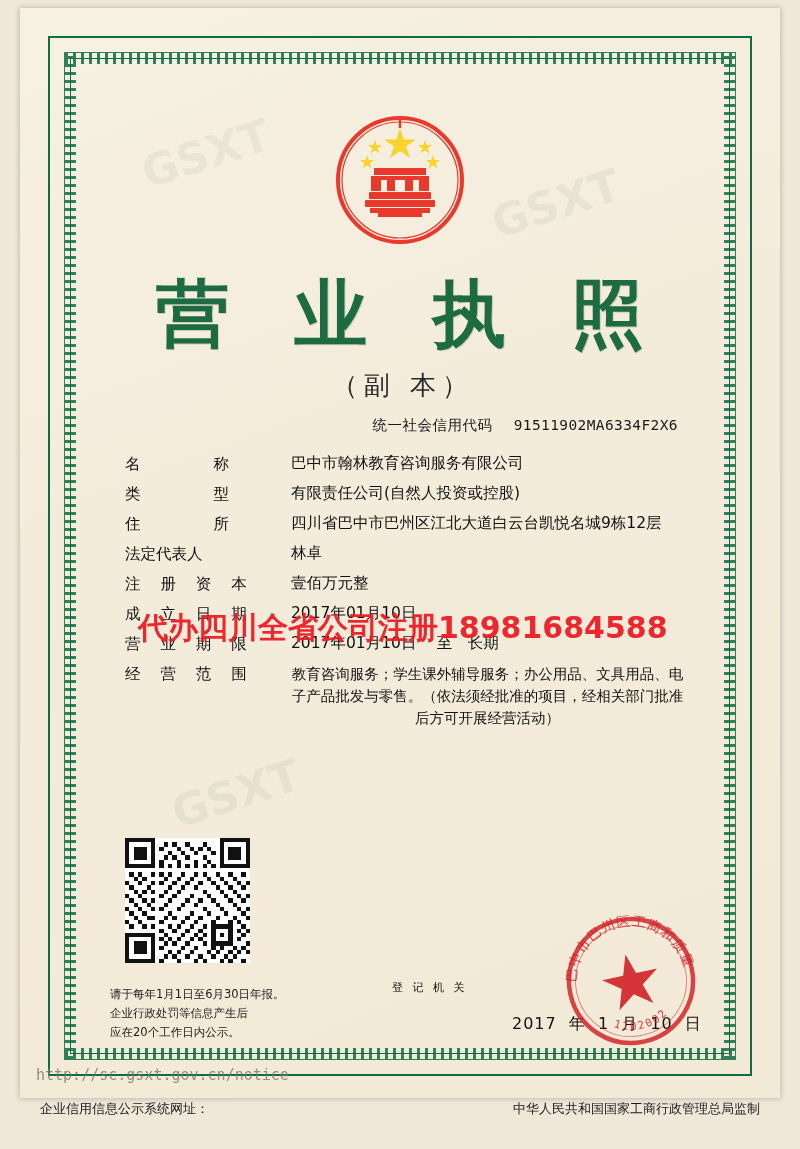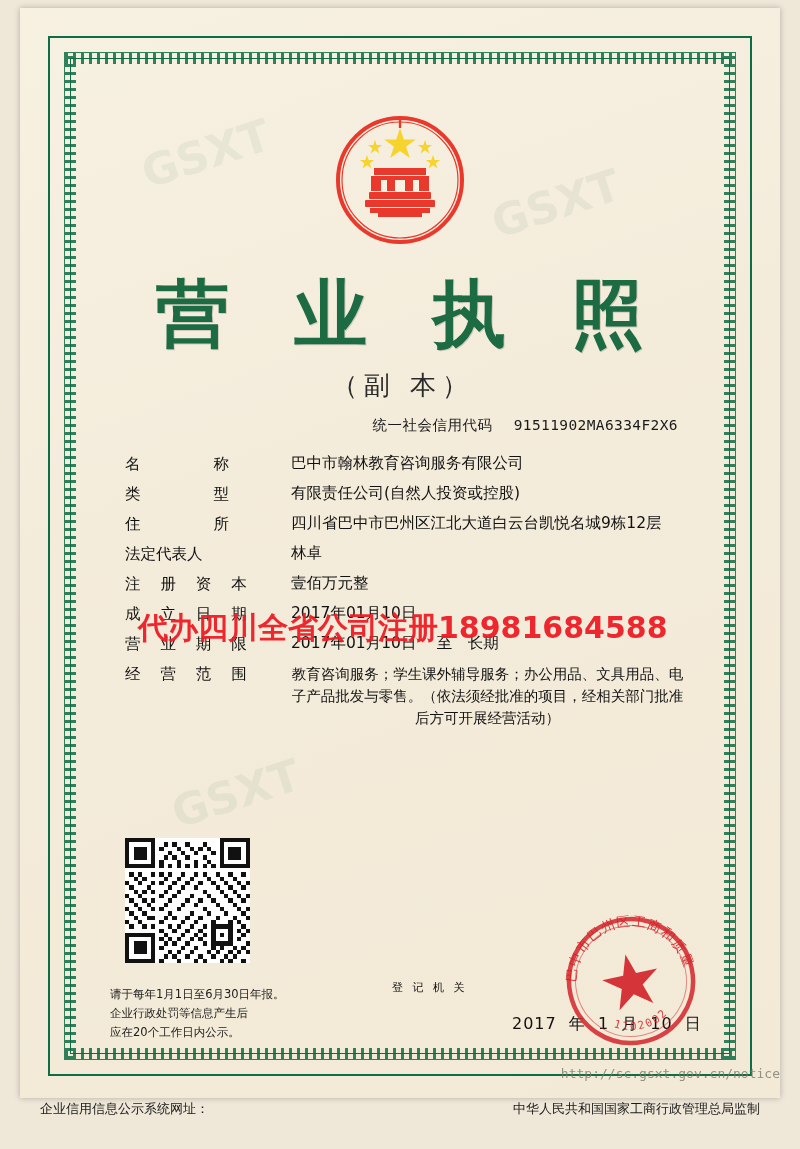--- a/index.html
+++ b/index.html
@@ -192,23 +192,23 @@
     position: absolute;
     left: 536px; top: 898px;
     width: 150px; height: 150px;
     transform: rotate(-12deg);
   }
 
   
   #url-line {
     position: absolute;
     left: 16px; right: 0; top: 1058px;
-    text-align: right;
+    text-align: left;
     font-family: "DejaVu Sans Mono","Liberation Mono",monospace;
-    font-size: 13px;
+    font-size: 15px;
     color: #7b7a6c;
     opacity: .8;
   }
 
   
   #footer-left {
     position: absolute;
     left: 40px; top: 1100px;
     font-size: 13px;
     color: #1a1a1a;

